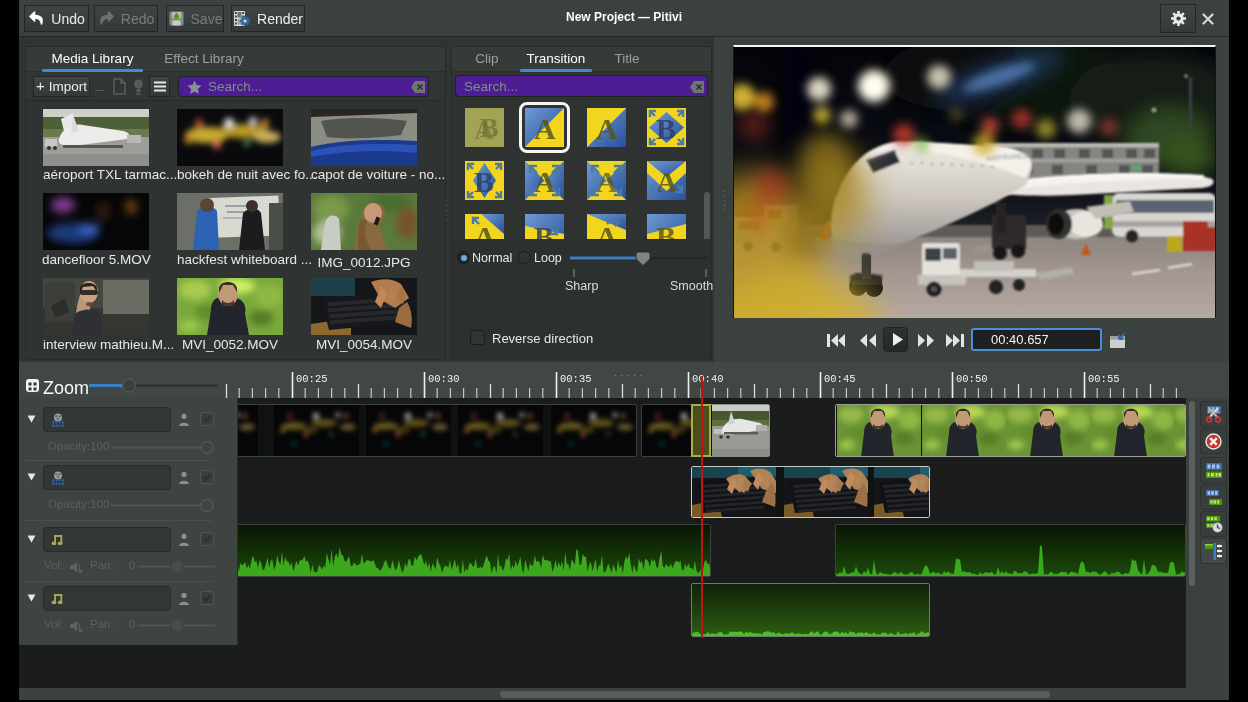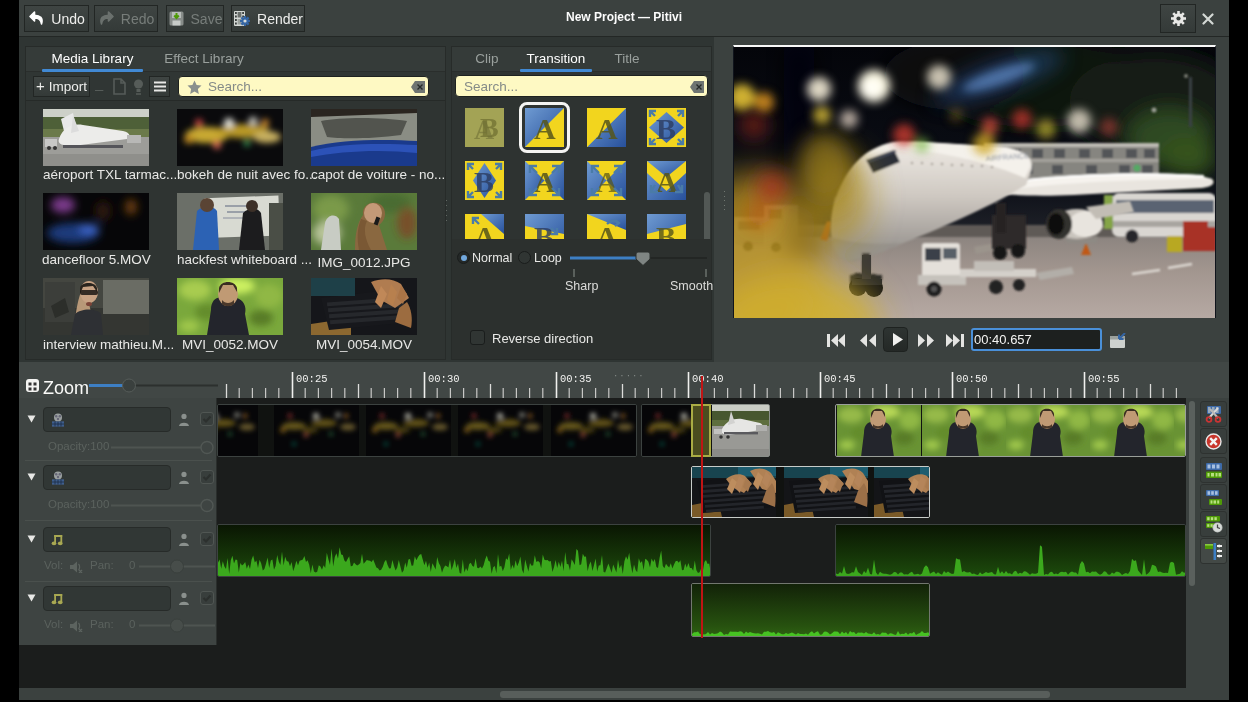--- a/index.html
+++ b/index.html
@@ -7,24 +7,24 @@
 #win{position:absolute;left:19px;top:0;width:1210px;height:700px;background:#2f3533;}
 #header{position:absolute;left:19px;top:0;width:1210px;height:37px;background:#3b413f;border-bottom:1px solid #232725;}
 .hbtn{position:absolute;top:5px;height:27px;border:1px solid #222624;border-radius:0;background:linear-gradient(#3f4543,#343a38);color:#eeeeec;font-size:14px;display:flex;align-items:center;justify-content:center;gap:6px}
 .hbtn.dis{color:#777d7a}
 #title{position:absolute;top:10px;left:19px;width:1210px;text-align:center;font-weight:bold;font-size:12px;color:#fcfcfc}
 .panel{position:absolute;background:#2f3432;border:1px solid #272b29}
 .tabstrip{position:absolute;left:0;top:0;right:0;height:25px;background:#353b39;border-bottom:1px solid #2a2e2c}
 .tab{position:absolute;top:2px;height:20px;line-height:20px;font-size:13.5px;color:#9aa09d;font-weight:normal;text-align:center}
 .tab.active{color:#ffffff}
 .tab.active .ul{position:absolute;left:2px;right:2px;top:20px;height:2.5px;background:#4189d4;border-radius:1px}
-.entry{position:absolute;background:#fef9c3;border:1px solid #1e2220;border-radius:4px;color:#858b88;font-size:13.5px}
+.entry{position:absolute;background:#4c1d95;border:1px solid #1e2220;border-radius:4px;color:#858b88;font-size:13.5px}
 .caption{position:absolute;font-size:13.5px;color:#e8e8e6;text-align:center;white-space:nowrap}
 .thumb{position:absolute;overflow:hidden}
-.layerpanel{position:absolute;left:19px;top:398px;width:198px;height:247px;background:#3e4442;border-right:1px solid #2a2e2c}
+.layerpanel{position:absolute;left:19px;top:398px;width:219px;height:247px;background:#3e4442;border-right:1px solid #2a2e2c}
 .namebox{position:absolute;left:24px;width:128px;height:25px;background:#313735;border:1px solid #272b29;border-radius:4px}
 .dimtxt{color:#5b625e;font-size:11.5px;position:absolute}
 .sep{position:absolute;left:6px;width:187px;height:1px;background:#4a504d}
 #tl{position:absolute;left:19px;top:398px;width:1167px;height:290px;background:#1b1d1c;overflow:hidden}
 .clip{position:absolute;overflow:hidden;border:1px solid #5a5f5c;border-radius:2px;background:#101210}
 .ruler{position:absolute;left:218px;top:362px;width:1011px;height:36px;background:#414745;overflow:hidden}
 #zoomrow{position:absolute;left:19px;top:362px;width:199px;height:36px;background:#414745}
 #rightcol{position:absolute;left:1186px;top:398px;width:43px;height:290px;background:#3b413f}
 .toolbtn{position:absolute;left:1200px;width:27px;height:26px;border:1px solid #2e3230;border-radius:3px;background:#383e3c;display:flex;align-items:center;justify-content:center}
 #bottombar{position:absolute;left:19px;top:688px;width:1210px;height:12px;background:#3b413f}
@@ -643,21 +643,21 @@
         <path d="M10 1 L17 7.5 L10 14 Z"></path>
       </g>
     </svg>
 <svg class="abs" style="left:231px;top:296px" width="20" height="15" viewBox="0 0 20 15">
       <g fill="#e4e4e2">
         <path d="M1 1 L8 7.5 L1 14 Z"></path>
         <path d="M8 1 L15 7.5 L8 14 Z"></path>
         <rect x="16" y="1" width="3" height="13"></rect>
       </g>
     </svg>
-<div class="abs" style="left:257px;top:291px;width:131px;height:23px;background:#1d201f;border:2px solid #4a90d9;border-radius:3px;color:#f4f4f2;font-size:13px;line-height:19px;padding-left:1px">00:40.657</div>
+<div class="abs" style="left:257px;top:291px;width:131px;height:23px;background:#1d201f;border:2px solid #4a90d9;border-radius:3px;color:#f4f4f2;font-size:13px;line-height:19px;padding-left:18px">00:40.657</div>
 <svg class="abs" style="left:395px;top:296px" width="19" height="16" viewBox="0 0 19 16">
       <rect x="1" y="3" width="15" height="12" rx="1" fill="#cdd1ce"></rect>
       <rect x="1" y="3" width="15" height="3.5" fill="#9aa09d"></rect>
       <path d="M10 6 L16 0 M10 6 L10 1.5 M10 6 L14.5 6" stroke="#3465a4" stroke-width="2"></path>
     </svg>
 </div>
 <div id="zoomrow">
  <div class="abs" style="left:7px;top:17px;width:13px;height:13px;background:#f4f4f2;border-radius:3px"><svg width="13" height="13">
         <g fill="#333">
           <rect x="2.5" y="2.5" width="3" height="3"></rect>

